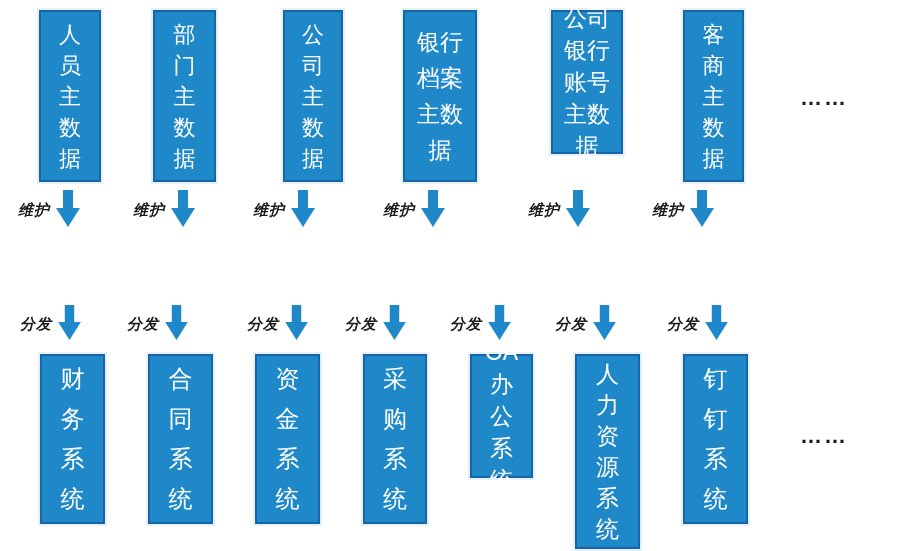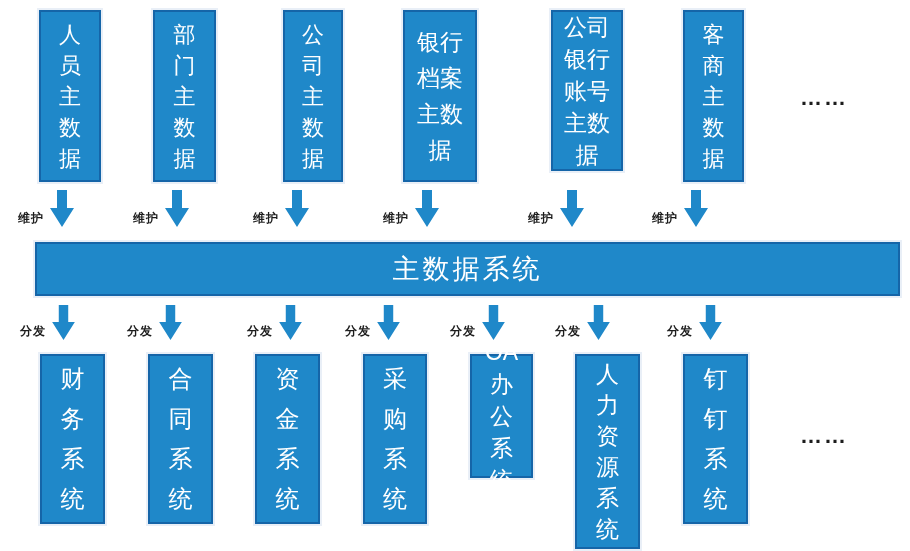--- a/index.html
+++ b/index.html
@@ -31,23 +31,23 @@
     position:absolute;
     background:var(--accent);
     border:2px solid var(--edge);
     box-shadow:0 0 0 2px #e9eff7;
     box-sizing:border-box;
     display:flex;align-items:center;justify-content:center;
     color:#ffffff;font-size:27px;letter-spacing:3px;
   }
   .arrow-group{
     position:absolute;
-    display:flex;align-items:flex-end;gap:6px;
+    display:flex;align-items:center;gap:6px;
     color:var(--ink);
-    font-size:12px;font-weight:700;
+    font-size:15px;font-weight:700;font-style:italic;
   }
   .arrow-group .lbl{margin-top:4px;letter-spacing:1px;}
   .arrow-group svg{display:block;}
   .arrow-group svg polygon{fill:var(--accent);}
   .dots{
     position:absolute;
     color:var(--ink);
     font-size:22px;font-weight:700;letter-spacing:2px;
   }
 </style>
@@ -68,21 +68,21 @@
 据</div>
   <div class="node top-box" style="left:283px;top:10px;width:60px;height:172px;">公
 司
 主
 数
 据</div>
   <div class="node top-box rows4" style="left:403px;top:10px;width:74px;height:172px;">银行
 档案
 主数
 据</div>
-  <div class="node top-box rows5w" style="left:551px;top:10px;width:72px;height:161px;">公司
+  <div class="node top-box rows5w" style="left:551px;top:10px;width:72px;height:144px;">公司
 银行
 账号
 主数
 据</div>
   <div class="node top-box" style="left:683px;top:10px;width:61px;height:172px;">客
 商
 主
 数
 据</div>
 
@@ -118,21 +118,20 @@
         <polygon points="7,0 17,0 17,18 24,18 12,37 0,18 7,18"></polygon>
       </svg>
   </div>
   <div class="arrow-group" style="left:652px;top:190px;">
     <span class="lbl">维护</span>
     <svg width="24" height="37" viewBox="0 0 24 37">
         <polygon points="7,0 17,0 17,18 24,18 12,37 0,18 7,18"></polygon>
       </svg>
   </div>
 
-  <div class="hub" style="left:35px;top:242px;width:865px;height:54px;">主数据系统</div>
 
   <div class="arrow-group" style="left:20px;top:305px;">
     <span class="lbl">分发</span>
     <svg width="23" height="35" viewBox="0 0 24 37">
         <polygon points="7,0 17,0 17,18 24,18 12,37 0,18 7,18"></polygon>
       </svg>
   </div>
   <div class="arrow-group" style="left:127px;top:305px;">
     <span class="lbl">分发</span>
     <svg width="23" height="35" viewBox="0 0 24 37">

